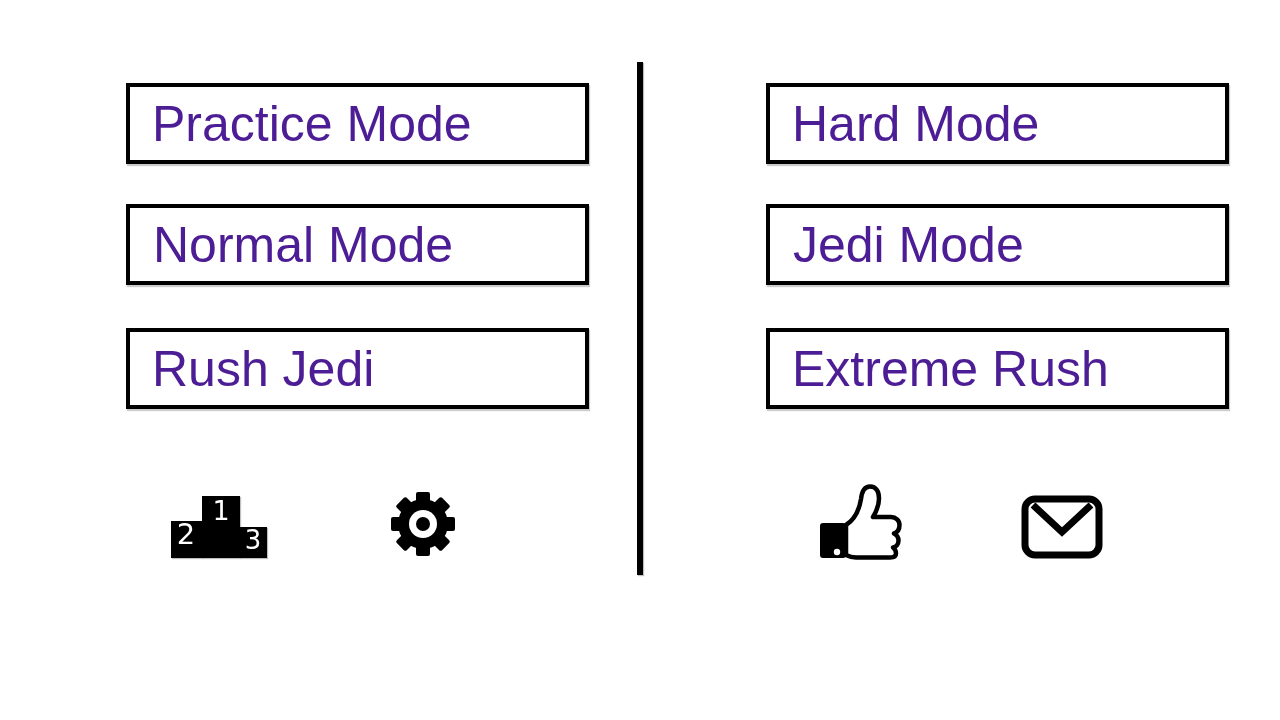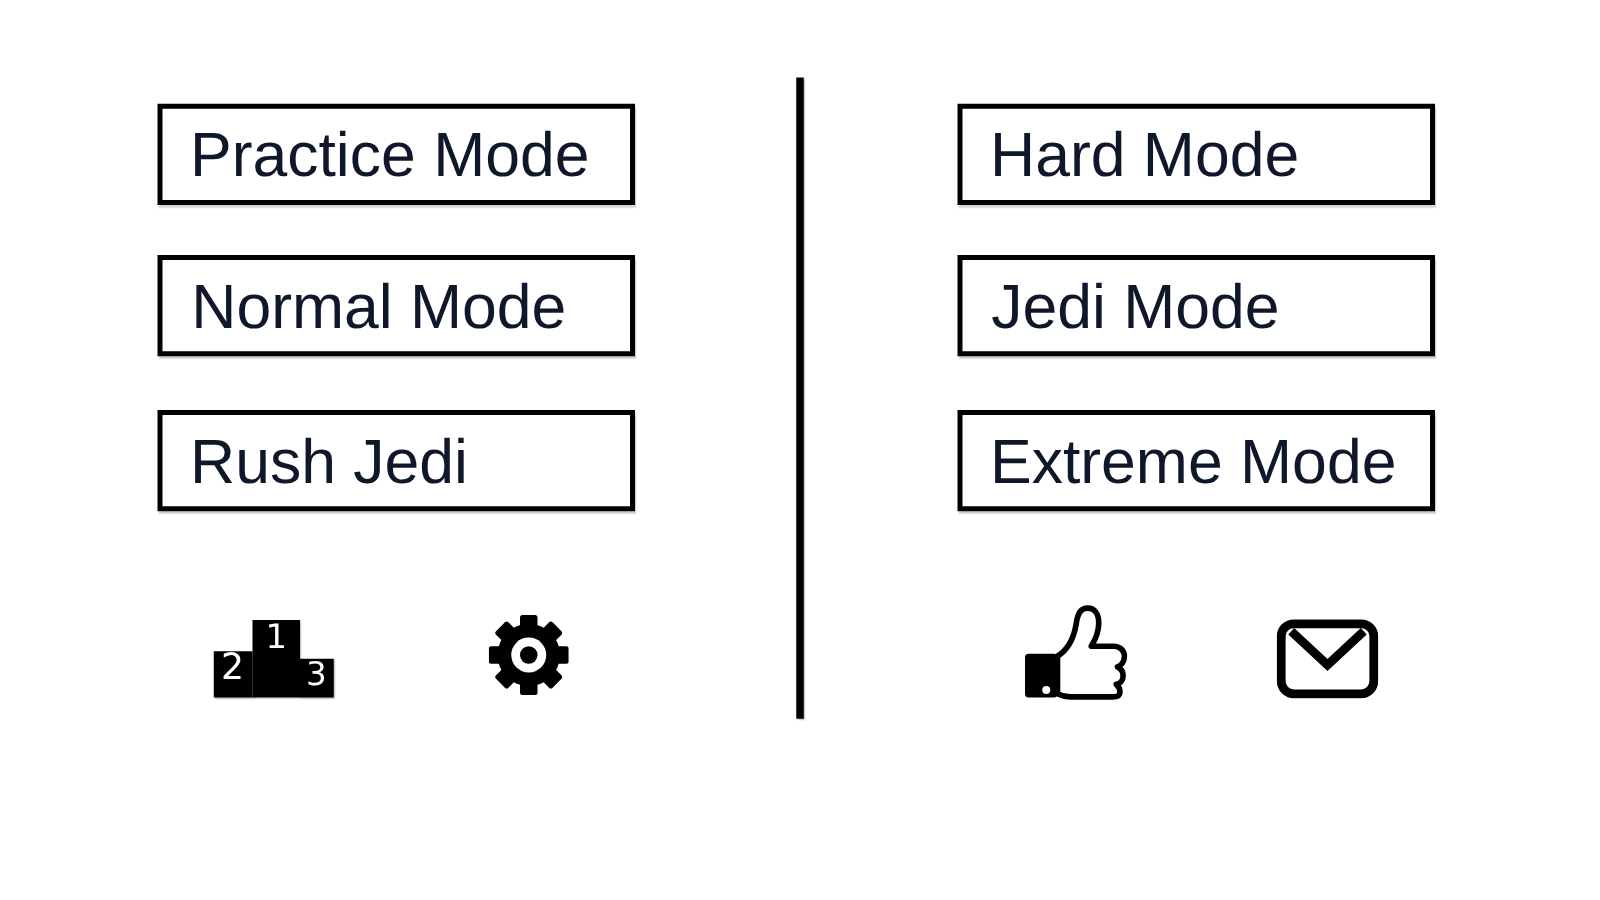--- a/index.html
+++ b/index.html
@@ -21,27 +21,27 @@
     position: absolute;
     left: 637px;
     top: 62px;
     width: 6px;
     height: 513px;
     background: #000000;
     box-shadow: 1px 1px 1px rgba(0,0,0,0.25);
   }
   .mode-btn {
     position: absolute;
-    width: 382px;
+    width: 463px;
     height: 81px;
     box-sizing: border-box;
     background: #ffffff;
     border: 4px solid #000000;
     box-shadow: 1px 2px 1px rgba(0,0,0,0.2);
-    color: #0f172a;
+    color: #4c1d95;
     font-family: "Liberation Sans", sans-serif;
     font-size: 50px;
     font-weight: 400;
     text-align: left;
     padding: 0 0 0 22px;
     display: flex;
     align-items: center;
     cursor: pointer;
     border-radius: 0;
   }
@@ -92,21 +92,21 @@
 <div class="screen">
 
   <div class="divider"></div>
 
   <button class="mode-btn col-left row-1">Practice Mode</button>
   <button class="mode-btn col-left row-2">Normal Mode</button>
   <button class="mode-btn col-left row-3">Rush Jedi</button>
 
   <button class="mode-btn col-right row-1">Hard Mode</button>
   <button class="mode-btn col-right row-2">Jedi Mode</button>
-  <button class="mode-btn col-right row-3">Extreme Mode</button>
+  <button class="mode-btn col-right row-3">Extreme Rush</button>
 
   <div class="icon-btn podium">
     <div class="block block-left"></div>
     <div class="block block-center"></div>
     <div class="block block-right"></div>
     <span class="rank rank-1">1</span>
     <span class="rank rank-2">2</span>
     <span class="rank rank-3">3</span>
   </div>
 

